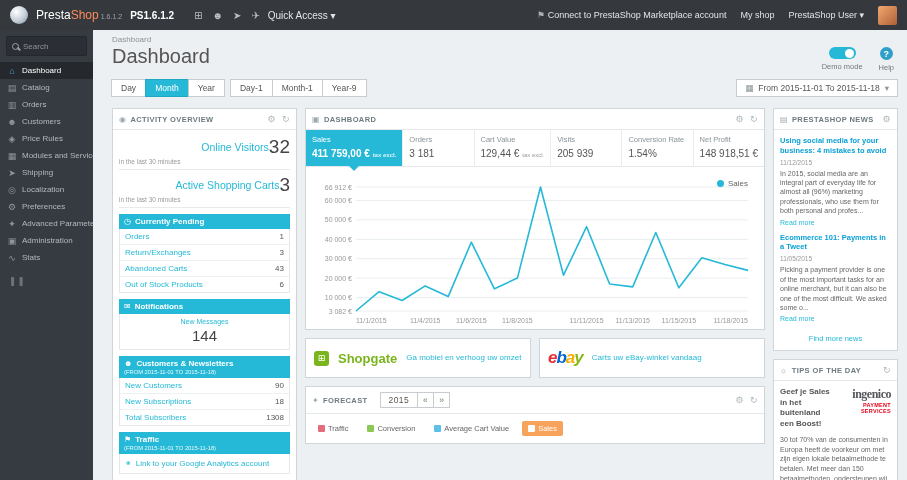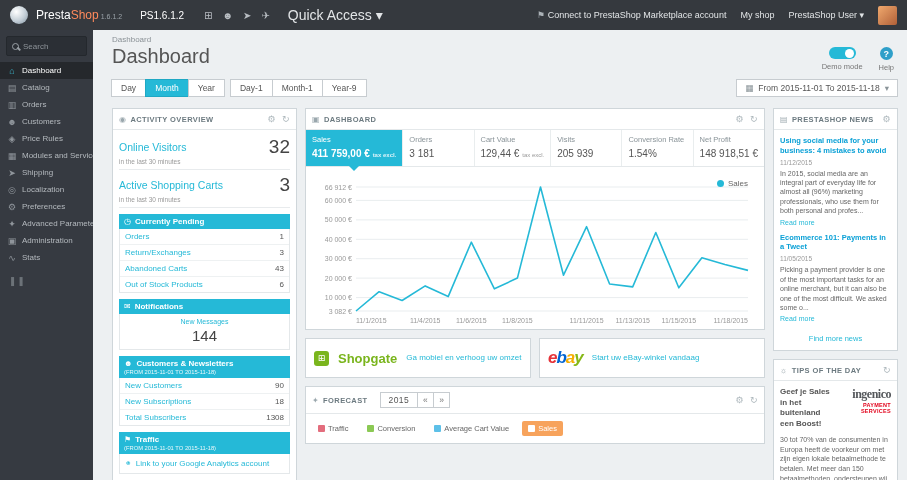--- a/index.html
+++ b/index.html
@@ -5,24 +5,24 @@
   * { margin:0; padding:0; box-sizing:border-box; }
   html,body { width:907px; height:480px; overflow:hidden; }
   body { font-family:"Liberation Sans","DejaVu Sans",sans-serif; background:#edf0f2; color:#555; position:relative; font-size:10px; }
 
   
   .topbar { position:absolute; top:0; left:0; right:0; height:30px; background:#35393e; display:flex; align-items:center; padding:0 10px; gap:8px; z-index:20; }
   .logo-circle { width:18px; height:18px; border-radius:50%; background:radial-gradient(circle at 35% 32%, #ffffff, #c3ced6 55%, #7e8f9c); flex:none; cursor:pointer; }
   .brand { font-size:12px; white-space:nowrap; cursor:pointer; }
   .brand-a { color:#fff; } .brand-b { color:#ff8a5c; }
   .brand-ver { color:#9aa2a8; font-size:7px; margin-left:2px; }
-  .shopname { color:#fff; font-weight:normal; font-size:10px; margin-left:10px; white-space:nowrap; cursor:pointer; }
+  .shopname { color:#fff; font-weight:bold; font-size:10px; white-space:nowrap; cursor:pointer; }
   .tb-icons { display:flex; gap:10px; margin-left:12px; font-size:10px; color:#b8bdc2; }
   .tb-icons span { cursor:pointer; }
-  .quick { margin-left:10px; font-size:14px; color:#e2e5e7; cursor:pointer; white-space:nowrap; }
+  .quick { font-size:10px; color:#e2e5e7; cursor:pointer; white-space:nowrap; }
   .tb-right { margin-left:auto; display:flex; align-items:center; gap:14px; font-size:9px; color:#e2e5e7; white-space:nowrap; }
   .tb-right .ic { color:#aab1b6; margin-right:3px; }
   .tb-link { cursor:pointer; }
   .avatar { width:19px; height:19px; border-radius:2px; background:linear-gradient(135deg,#f0a96e,#b06038); flex:none; cursor:pointer; }
 
   
   .sidebar { position:absolute; top:30px; left:0; bottom:0; width:93px; background:#363a41; z-index:10; }
   .search-wrap { margin:6px; height:20px; background:#2b2f35; border:1px solid #24282d; border-radius:2px; display:flex; align-items:center; padding:0 5px; gap:4px; }
   .search-icon { width:7px; height:7px; border:1.5px solid #9aa0a6; border-radius:50%; position:relative; flex:none; }
   .search-icon::after { content:""; position:absolute; width:4px; height:1.5px; background:#9aa0a6; transform:rotate(45deg); right:-3px; bottom:-1px; }
@@ -60,21 +60,21 @@
 
   .panel { background:#fff; border:1px solid #cfd6da; }
   .phead { display:flex; align-items:center; gap:4px; padding:5px 6px; border-bottom:1px solid #e4e8ea; color:#6c7a80; font-size:7.5px; font-weight:bold; letter-spacing:.4px; }
   .ph-ic { color:#9aa7ad; font-size:8px; font-weight:normal; }
   .phead .spacer { flex:1; }
   .ph-tools { display:flex; gap:6px; color:#aeb8bd; font-size:9px; font-weight:normal; }
   .ph-tools span { cursor:pointer; }
 
   
   .act-body { padding:6px; }
-  .stat-line { display:flex; justify-content:space-between; align-items:center;gap:8px; }
+  .stat-line { display:flex; justify-content:flex-end; align-items:center; }
   .stat-label { color:#25b9d7; font-size:10.5px; cursor:pointer; }
   .stat-value { color:#444; font-size:19px; font-weight:300; }
   .stat-sub { font-size:6.5px; color:#999; border-bottom:1px solid #e8ebed; padding-bottom:4px; margin-bottom:4px; }
   .sec-head { background:#25b9d7; color:#fff; font-size:8px; padding:3px 5px; margin-top:6px; }
   .sec-head .hl { display:flex; align-items:center; gap:4px; font-weight:bold; }
   .sec-head .sub { font-size:5.8px; opacity:.9; margin-top:1px; }
   .rows { border:1px solid #e4e8ea; border-top:none; }
   .row { display:flex; justify-content:space-between; padding:3px 5px; border-bottom:1px solid #eef1f2; font-size:8px; }
   .row:last-child { border-bottom:none; }
   .row-label { color:#25b9d7; cursor:pointer; }
@@ -458,21 +458,21 @@
       </section>
 
       <div class="mods">
         <div class="mod">
           <span class="sg-badge">⊞</span>
           <span class="sg-name">Shopgate</span>
           <a class="mod-link">Ga mobiel en verhoog uw omzet</a>
         </div>
         <div class="mod">
           <span class="ebay-logo"><span class="eb-e">e</span><span class="eb-b">b</span><span class="eb-a">a</span><span class="eb-y">y</span></span>
-          <a class="mod-link">Start uw eBay-winkel vandaag</a>
+          <a class="mod-link">Carts uw eBay-winkel vandaag</a>
         </div>
       </div>
 
       <section class="panel forecast">
         <header class="phead">
           <span class="ph-ic">✦</span>
           <span>FORECAST</span>
           <span class="fc-controls">
             <span class="year-box">2015</span>
             <span class="fc-arrow">«</span>

